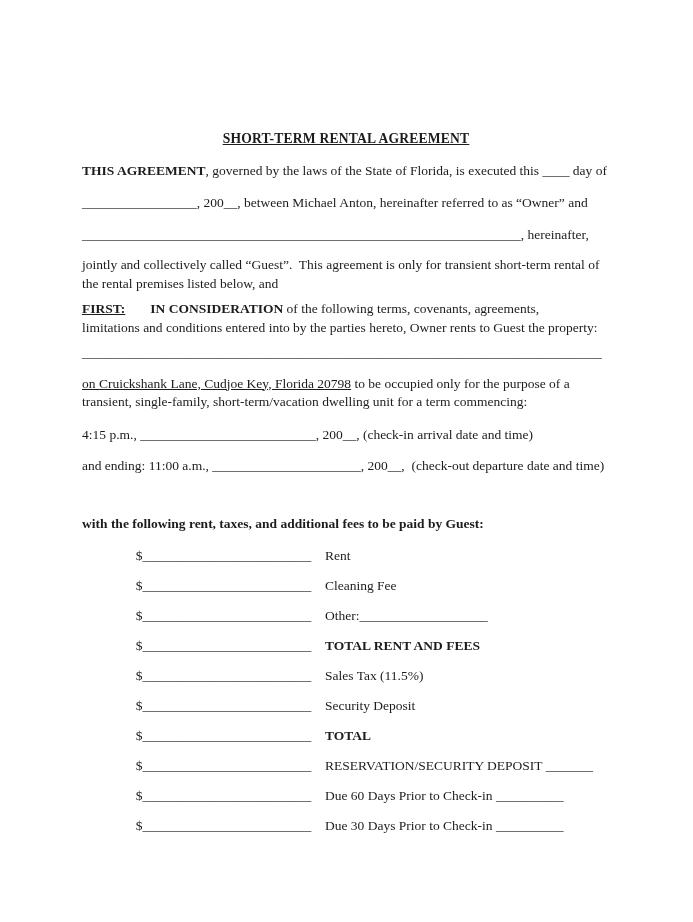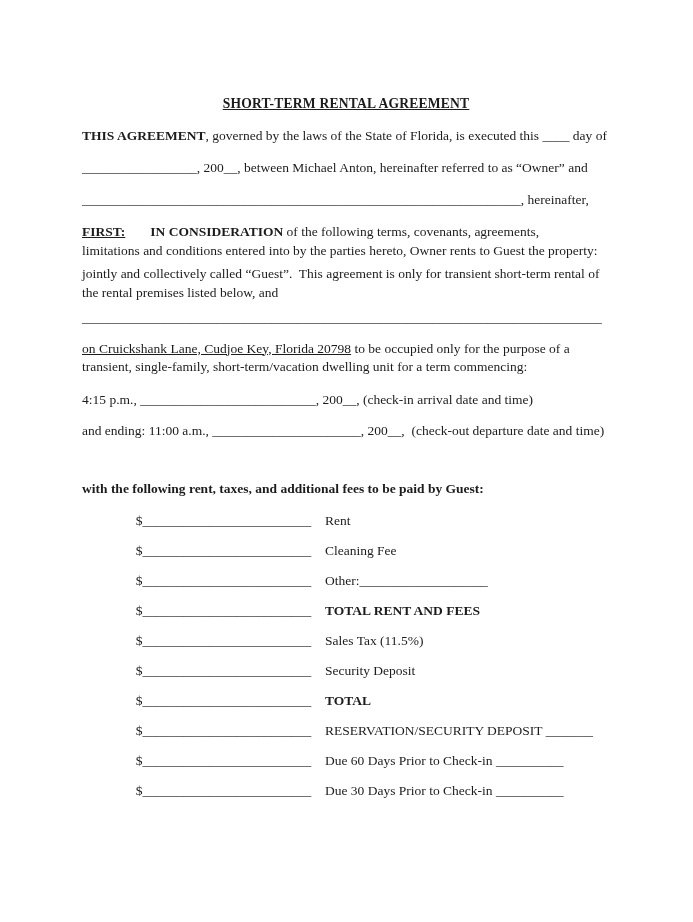--- a/index.html
+++ b/index.html
@@ -16,20 +16,21 @@
   .line{white-space:pre-wrap;}
   .b{font-weight:bold;}
   .u{text-decoration:underline;}
   .doc-title{
     text-align:center;
     font-weight:bold;
     text-decoration:underline;
     font-size:13.6px;
     line-height:17px;
     letter-spacing:.2px;
+    margin-top:35px;
   }
   .para-ds{line-height:32px;margin-top:8px;}     
   .para-ss{line-height:18.5px;}                  
   .guest-clause{margin-top:5px;}
   .first-clause{margin-top:7px;}
   .first-heading{font-weight:bold;text-decoration:underline;margin-right:25px;}
   .property-blank-line{margin-top:7px;line-height:18.5px;}
   .property-para{margin-top:12px;}
   .term-block{line-height:31px;margin-top:7px;}
   .fees-intro{margin-top:34px;line-height:18.5px;font-weight:bold;}
@@ -52,28 +53,28 @@
   <div class="content">
 
     <div class="doc-title">SHORT-TERM RENTAL AGREEMENT</div>
 
     <div class="para-ds">
       <div class="line"><span class="b">THIS AGREEMENT</span><span>, governed by the laws of the State of Florida, is executed this </span><span class="blank">____</span><span> day of</span></div>
       <div class="line"><span class="blank">_________________</span><span>, 200__, between Michael Anton, hereinafter referred to as “Owner” and</span></div>
       <div class="line"><span class="blank">_________________________________________________________________</span><span>, hereinafter,</span></div>
     </div>
 
+    <div class="para-ss guest-clause">
+      <div class="line">jointly and collectively called “Guest”.  This agreement is only for transient short-term rental of</div>
+      <div class="line">the rental premises listed below, and</div>
+    </div>
+
     <div class="para-ss first-clause">
       <div class="line"><span class="first-heading">FIRST:</span><span class="b">IN CONSIDERATION</span><span> of the following terms, covenants, agreements,</span></div>
       <div class="line">limitations and conditions entered into by the parties hereto, Owner rents to Guest the property:</div>
-    </div>
-
-    <div class="para-ss guest-clause">
-      <div class="line">jointly and collectively called “Guest”.  This agreement is only for transient short-term rental of</div>
-      <div class="line">the rental premises listed below, and</div>
     </div>
 
     <div class="property-blank-line line"><span class="blank">_____________________________________________________________________________</span></div>
 
     <div class="para-ss property-para">
       <div class="line"><span class="u">on Cruickshank Lane, Cudjoe Key, Florida 20798</span><span> to be occupied only for the purpose of a</span></div>
       <div class="line">transient, single-family, short-term/vacation dwelling unit for a term commencing:</div>
     </div>
 
     <div class="term-block">

